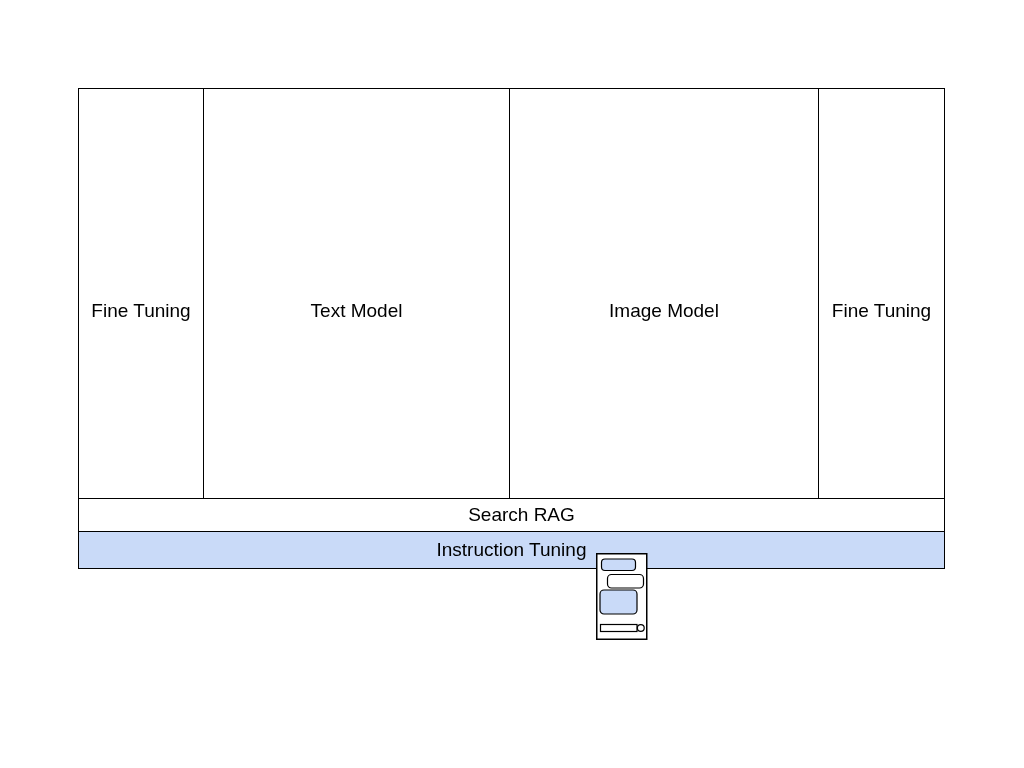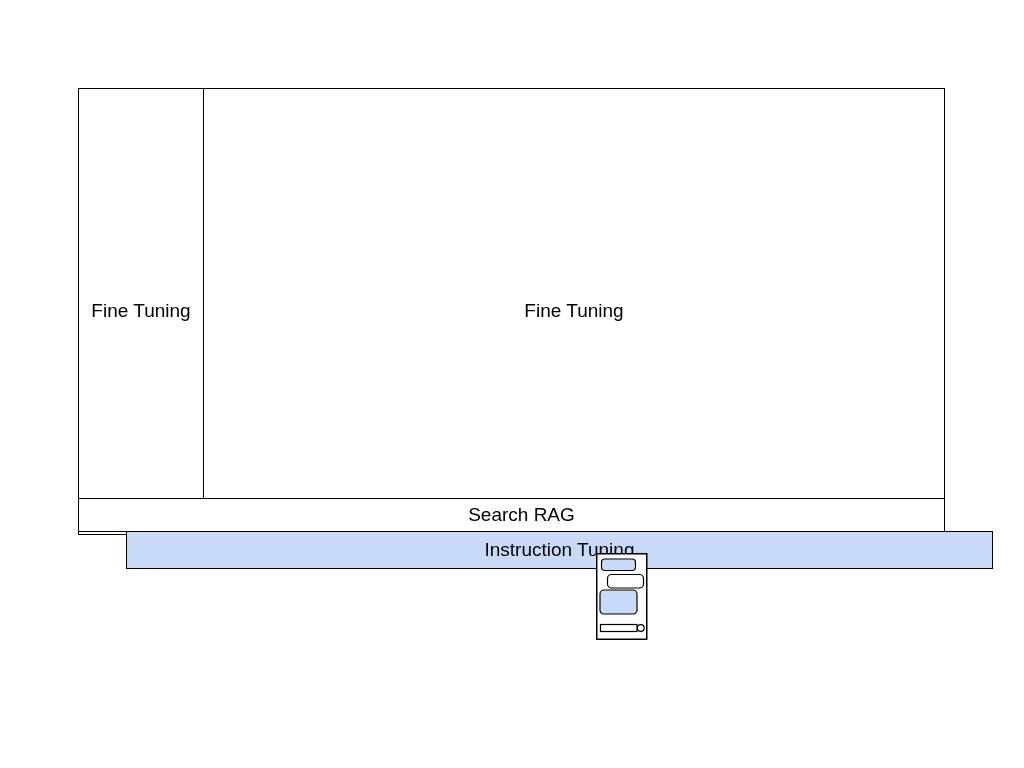--- a/index.html
+++ b/index.html
@@ -77,30 +77,36 @@
 </style>
 </head>
 <body>
 
 <div class="stage">
 
   <div class="main-box">
     <div class="col col-1">
       <span class="label">Fine Tuning</span>
     </div>
+    <div class="col col-2">
+      <span class="label">Text Model</span>
+    </div>
+    <div class="col col-3">
+      <span class="label">Image Model</span>
+    </div>
     <div class="col col-4">
       <span class="label">Fine Tuning</span>
     </div>
   </div>
 
   <div class="band band-search" style="background-color: rgb(255, 255, 255); padding-left: 20px;">
     <span class="label">Search RAG</span>
   </div>
 
-  <div class="band band-instruction" style="background-color: rgb(201, 218, 248); margin-left: 48px;">
+  <div class="band band-instruction" style="background-color: rgb(201, 218, 248);">
     <span class="label">Instruction Tuning</span>
   </div>
 
   <svg class="widget" width="53" height="88" viewBox="0 0 53 88" xmlns="http://www.w3.org/2000/svg">
     <rect x="0.75" y="0.75" width="50" height="85.5" fill="#ffffff" stroke="#000000" stroke-width="1.5"></rect>
     <rect x="5.5" y="6" width="34" height="11.5" rx="3.5" stroke="#000000" stroke-width="1.2" fill="#c9daf8"></rect>
     <rect x="11.5" y="21.5" width="36" height="13.5" rx="4" fill="#ffffff" stroke="#000000" stroke-width="1.2"></rect>
     <rect x="4" y="37" width="37" height="24" rx="4" stroke="#000000" stroke-width="1.2" fill="#c9daf8"></rect>
     <rect x="4.5" y="71.5" width="36.5" height="7" fill="#ffffff" stroke="#000000" stroke-width="1.2"></rect>
     <circle cx="44.8" cy="75" r="3.4" fill="#ffffff" stroke="#000000" stroke-width="1.2"></circle>

